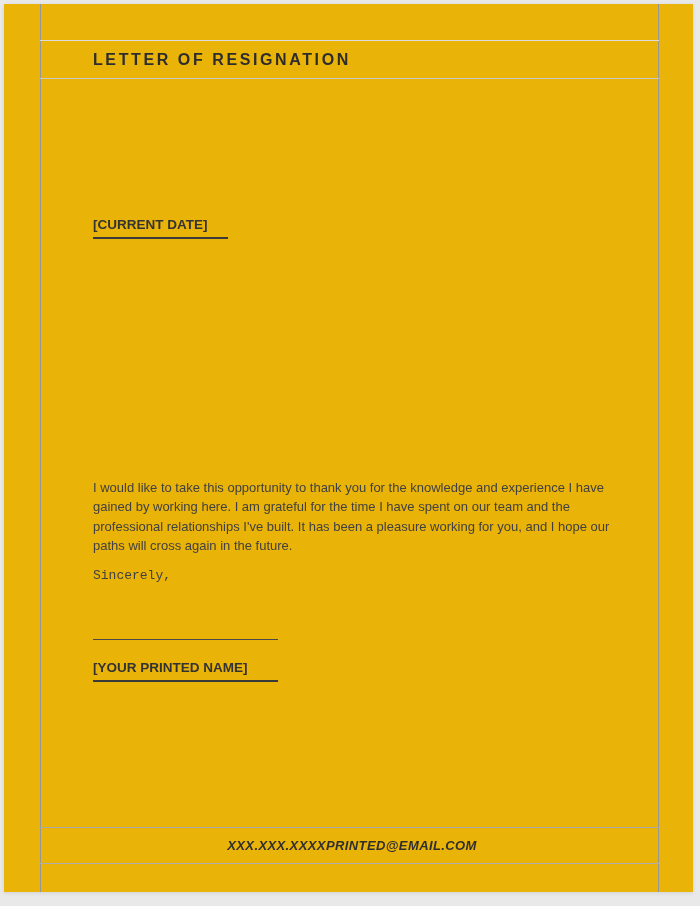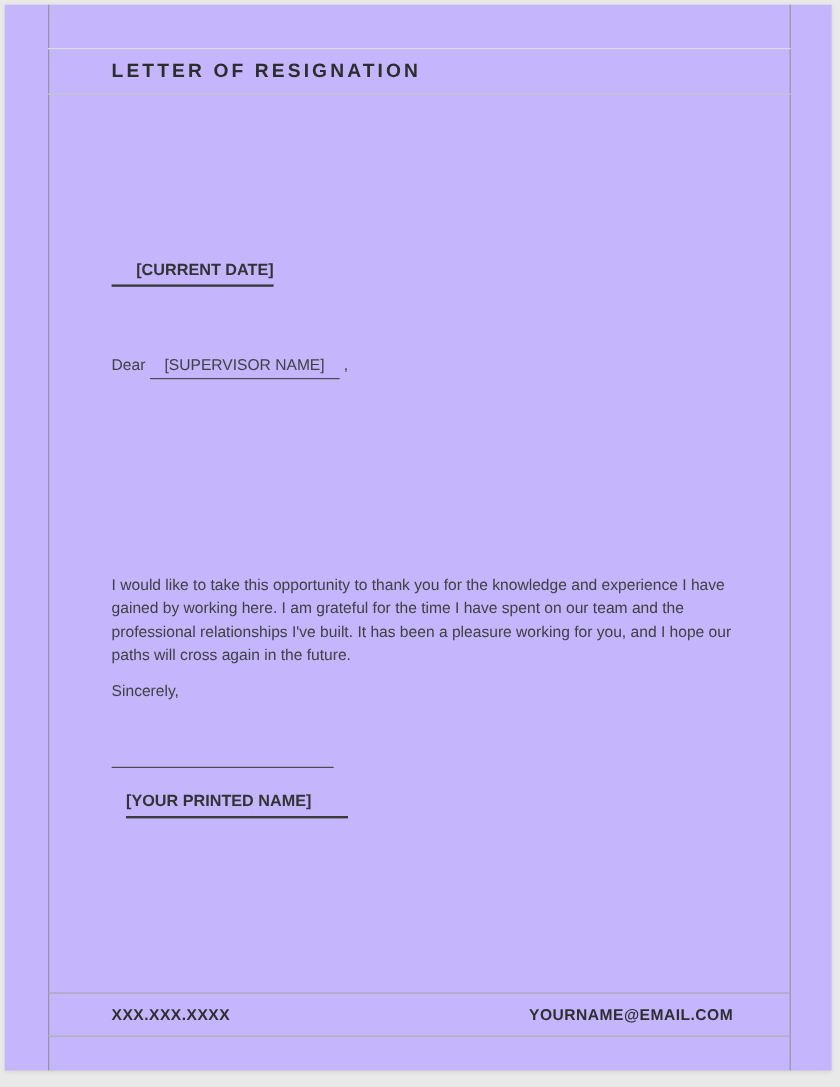--- a/index.html
+++ b/index.html
@@ -5,21 +5,21 @@
   * { margin:0; padding:0; box-sizing:border-box; }
   html,body { width:700px; height:906px; }
   body {
     background:#e9e9e9;
     font-family:"Liberation Sans","DejaVu Sans",sans-serif;
     position:relative;
     overflow:hidden;
   }
   .page {
     position:absolute; left:4px; top:4px; width:689px; height:888px;
-    background:#c4b5fd;
+    background:#eab308;
     box-shadow:0 1px 4px rgba(0,0,0,0.10);
   }
   .vrule {
     position:absolute; top:0; bottom:0; width:1px; background:#969696;
   }
   .vrule-left  { left:36px; }
   .vrule-right { left:654px; }
 
   .header-band {
     position:absolute; left:36px; top:36px; width:619px; height:39px;
@@ -41,42 +41,43 @@
   .blank-supervisor { min-width:158px; }
   .blank-title      { min-width:110px; }
   .blank-company    { min-width:140px; }
   .blank-enddate    { min-width:120px; }
 
   .field-block {
     display:inline-block; font-weight:bold; color:#333333;
     border-bottom:2px solid #3a3a3a; padding-bottom:5px;
   }
   .date-field   { position:absolute; left:89px; top:213px; }
-  .date-field .field-block { min-width:135px; font-size:13.5px;text-align:right; }
+  .date-field .field-block { min-width:135px; font-size:13.5px; }
 
   .salutation { position:absolute; left:89px; top:291px; line-height:18px; }
 
   .para1 { position:absolute; left:89px; top:327px; width:535px; line-height:18.5px; }
   .para2 { position:absolute; left:89px; top:380px; width:521px; line-height:19.3px; }
   .para3 { position:absolute; left:89px; top:474px; width:521px; line-height:19.3px; }
 
-  .closing { position:absolute; left:89px; top:564px; }
+  .closing { position:absolute; left:89px; top:564px;font-family:Liberation Mono, monospace; }
 
   .signature-line {
     position:absolute; left:89px; top:635px; width:185px; height:1px;
     background:#4a4a4a;
   }
   .printed-name-field { position:absolute; left:89px; top:656px; }
-  .printed-name-field .field-block { min-width:185px; font-size:13.5px;margin-left:12px; }
+  .printed-name-field .field-block { min-width:185px; font-size:13.5px; }
 
   .footer-band {
     position:absolute; left:36px; top:823px; width:619px; height:37px;
     border-top:1px solid #a8a8a8; border-bottom:1px solid #aeaeae;
-    display:flex; align-items:center; justify-content:space-between;
+    display:flex; align-items:center; justify-content:center;
     padding:0 48px 0 53px;
+    font-style:italic;
   }
   .footer-text {
     font-size:13px; font-weight:bold; letter-spacing:0.4px; color:#2f2f2f;
   }
 </style>
 </head>
 <body>
 
 <div class="page">
 
@@ -84,36 +85,31 @@
   <div class="vrule vrule-right"></div>
 
   <div class="header-band">
     <div class="letter-title">LETTER OF RESIGNATION</div>
   </div>
 
   <div class="date-field body-text">
     <span class="field-block">[CURRENT DATE]</span>
   </div>
 
-  <div class="salutation body-text">
-    <span>Dear</span>
-    <span class="blank blank-supervisor">[SUPERVISOR NAME]</span>
-    <span>,</span>
-  </div>
 
 
 
   <div class="para3 body-text">I would like to take this opportunity to thank you for the knowledge and experience I have gained by working here. I am grateful for the time I have spent on our team and the professional relationships I've built. It has been a pleasure working for you, and I hope our paths will cross again in the future.</div>
 
   <div class="closing body-text">Sincerely,</div>
 
   <div class="signature-line"></div>
 
   <div class="printed-name-field body-text">
     <span class="field-block">[YOUR PRINTED NAME]</span>
   </div>
 
   <div class="footer-band">
     <div class="footer-text">XXX.XXX.XXXX</div>
-    <div class="footer-text">YOURNAME@EMAIL.COM</div>
+    <div class="footer-text">PRINTED@EMAIL.COM</div>
   </div>
 
 </div>
 
 </body></html>

